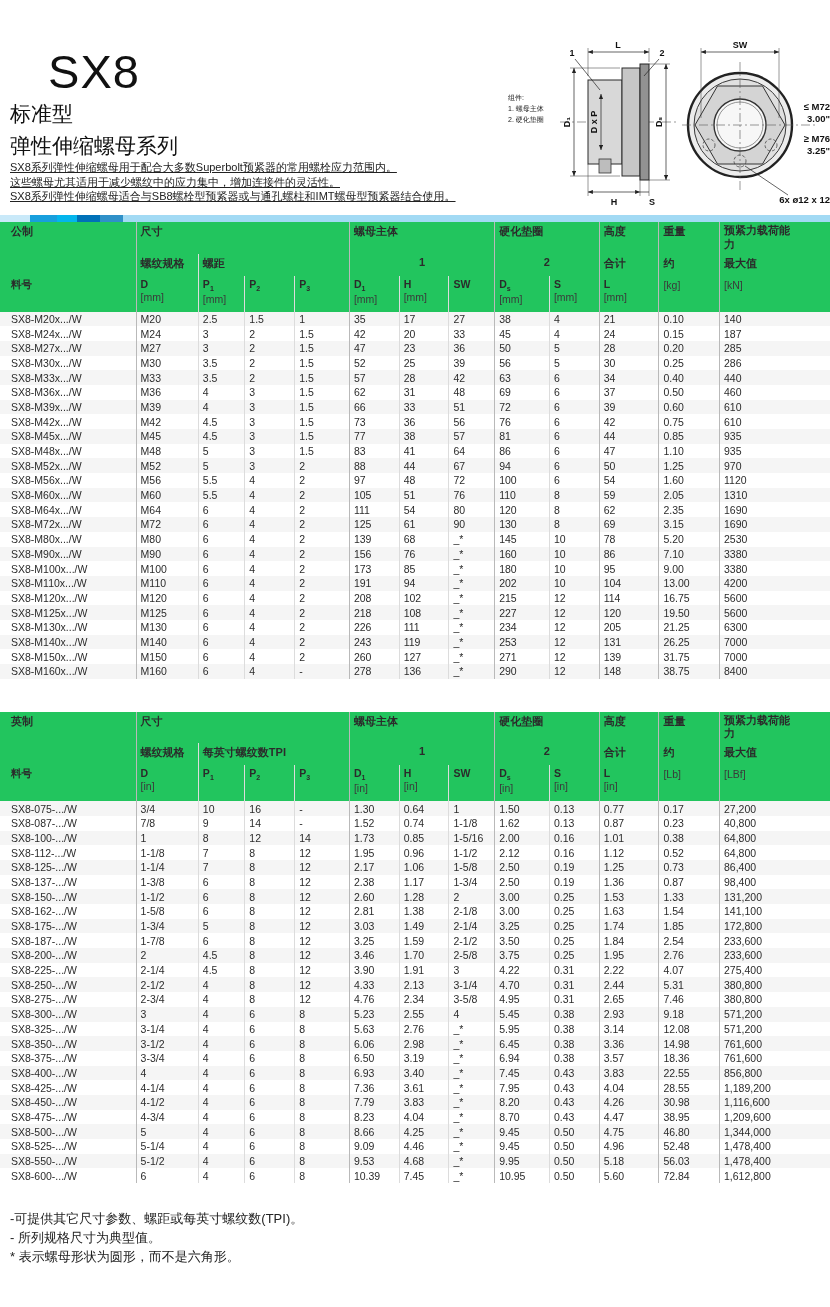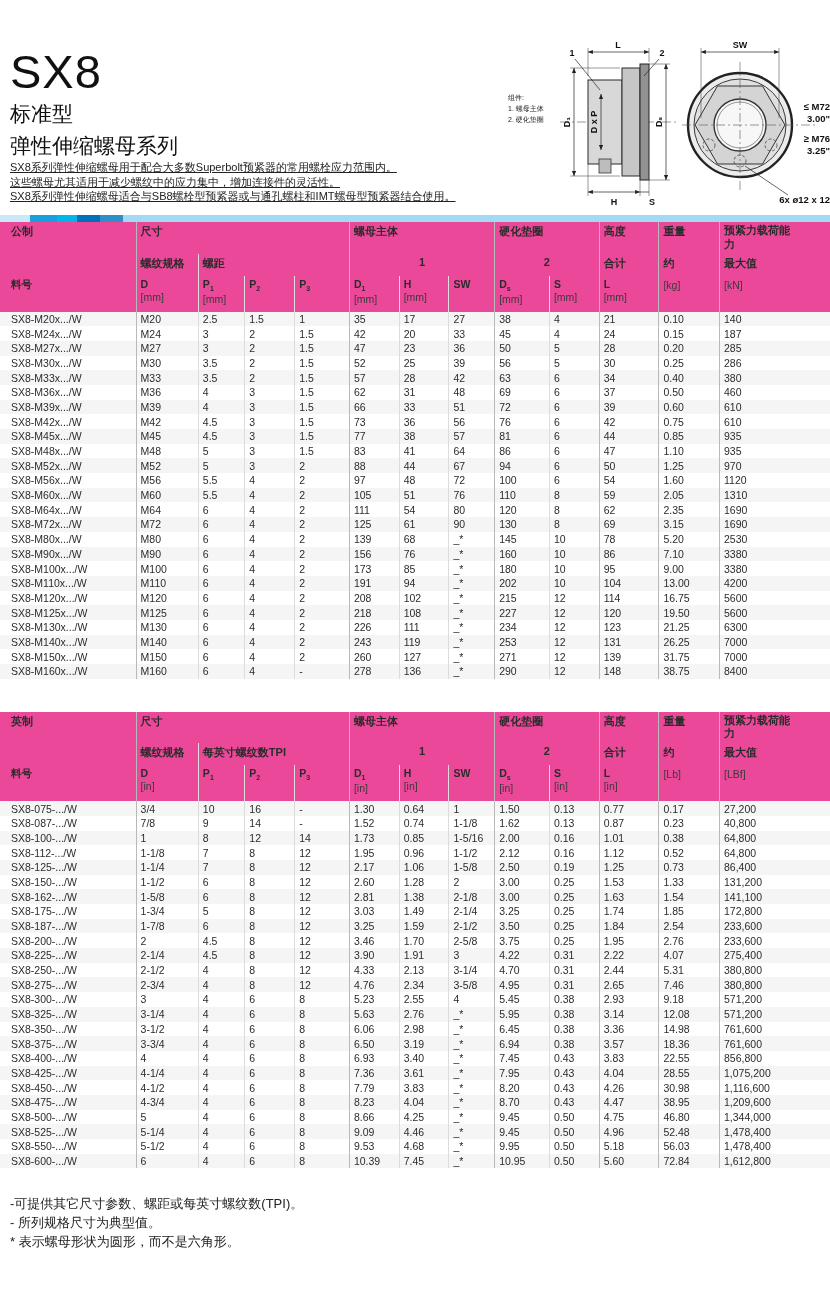--- a/index.html
+++ b/index.html
@@ -2,32 +2,32 @@
 <html><head>
 <meta charset="utf-8">
 <style>
   html,body{margin:0;padding:0;background:#fff;}
   body{font-family:"Liberation Sans","DejaVu Sans",sans-serif;color:#1a1a1a;}
   .page{position:relative;width:830px;height:1307px;background:#fff;overflow:hidden;}
 
   
   .header-section{position:relative;height:215px;}
   .title-block{position:absolute;left:10px;top:48px;}
-  .main-title{font-size:47px;font-weight:300;line-height:1.0;letter-spacing:1px;margin:0;color:#111;}
+  .main-title{font-size:47px;font-weight:300;line-height:1.0;letter-spacing:1px;margin:0;color:#111;text-align:center;}
   .sub-title{font-size:21px;font-weight:400;line-height:1.18;margin-top:7px;color:#111;}
   .desc{position:absolute;left:10px;top:160px;font-size:11px;line-height:1.32;color:#222;text-decoration:underline;}
   .diagram{position:absolute;right:0;top:28px;width:330px;height:187px;}
 
   
   .accent-bar{display:flex;height:7px;width:100%;}
   .accent-bar span{display:block;height:100%;}
 
   
   table.spec{width:100%;border-collapse:collapse;table-layout:fixed;font-size:10.5px;color:#2b2b2b;}
-  table.spec thead th{background:#ec4899;text-align:left;font-weight:700;vertical-align:top;padding:2px 4px;}
+  table.spec thead th{background:#22c55e;text-align:left;font-weight:700;vertical-align:top;padding:2px 4px;}
   th.ga{font-size:11px;padding-top:6px;height:19px;}
   th.gb{font-size:11px;height:18px;padding-top:4px;}
   th.gc{height:32px;font-size:10.5px;padding-bottom:3px;margin-left:34px;}
   .gc .unit{font-weight:400;color:#3a3a3a;margin-top:1px;}
   .grp{border-left:1px solid #b9b9b9;}
   .min{border-left:1px solid #dcdcdc;}
   table.spec tbody td{padding:1px 4px;height:12.7px;white-space:nowrap;overflow:hidden;}
   table.spec tbody tr:nth-child(odd){background:#f5f5f5;}
   .pcol{padding-left:11px !important;}
   .ctr{text-align:center !important;}
@@ -306,21 +306,21 @@
           <td class="min">3.5</td>
           <td class="min">2</td>
           <td class="min">1.5</td>
           <td class="grp">57</td>
           <td class="min">28</td>
           <td class="min">42</td>
           <td class="grp">63</td>
           <td class="min">6</td>
           <td class="grp">34</td>
           <td class="grp">0.40</td>
-          <td class="grp">380</td>
+          <td class="grp">440</td>
         </tr>
         <tr>
           <td class="pcol">SX8-M36x.../W</td>
           <td class="grp">M36</td>
           <td class="min">4</td>
           <td class="min">3</td>
           <td class="min">1.5</td>
           <td class="grp">62</td>
           <td class="min">31</td>
           <td class="min">48</td>
@@ -559,21 +559,21 @@
           <td class="pcol">SX8-M130x.../W</td>
           <td class="grp">M130</td>
           <td class="min">6</td>
           <td class="min">4</td>
           <td class="min">2</td>
           <td class="grp">226</td>
           <td class="min">111</td>
           <td class="min">_*</td>
           <td class="grp">234</td>
           <td class="min">12</td>
-          <td class="grp">123</td>
+          <td class="grp">205</td>
           <td class="grp">21.25</td>
           <td class="grp">6300</td>
         </tr>
         <tr>
           <td class="pcol">SX8-M140x.../W</td>
           <td class="grp">M140</td>
           <td class="min">6</td>
           <td class="min">4</td>
           <td class="min">2</td>
           <td class="grp">243</td>
@@ -776,20 +776,35 @@
           <td class="grp">2.17</td>
           <td class="min">1.06</td>
           <td class="min">1-5/8</td>
           <td class="grp">2.50</td>
           <td class="min">0.19</td>
           <td class="grp">1.25</td>
           <td class="grp">0.73</td>
           <td class="grp">86,400</td>
         </tr>
         <tr>
+          <td class="pcol">SX8-137-.../W</td>
+          <td class="grp">1-3/8</td>
+          <td class="min">6</td>
+          <td class="min">8</td>
+          <td class="min">12</td>
+          <td class="grp">2.38</td>
+          <td class="min">1.17</td>
+          <td class="min">1-3/4</td>
+          <td class="grp">2.50</td>
+          <td class="min">0.19</td>
+          <td class="grp">1.36</td>
+          <td class="grp">0.87</td>
+          <td class="grp">98,400</td>
+        </tr>
+        <tr>
           <td class="pcol">SX8-150-.../W</td>
           <td class="grp">1-1/2</td>
           <td class="min">6</td>
           <td class="min">8</td>
           <td class="min">12</td>
           <td class="grp">2.60</td>
           <td class="min">1.28</td>
           <td class="min">2</td>
           <td class="grp">3.00</td>
           <td class="min">0.25</td>
@@ -983,21 +998,21 @@
           <td class="min">4</td>
           <td class="min">6</td>
           <td class="min">8</td>
           <td class="grp">7.36</td>
           <td class="min">3.61</td>
           <td class="min">_*</td>
           <td class="grp">7.95</td>
           <td class="min">0.43</td>
           <td class="grp">4.04</td>
           <td class="grp">28.55</td>
-          <td class="grp">1,075,200</td>
+          <td class="grp">1,189,200</td>
         </tr>
         <tr>
           <td class="pcol">SX8-450-.../W</td>
           <td class="grp">4-1/2</td>
           <td class="min">4</td>
           <td class="min">6</td>
           <td class="min">8</td>
           <td class="grp">7.79</td>
           <td class="min">3.83</td>
           <td class="min">_*</td>

